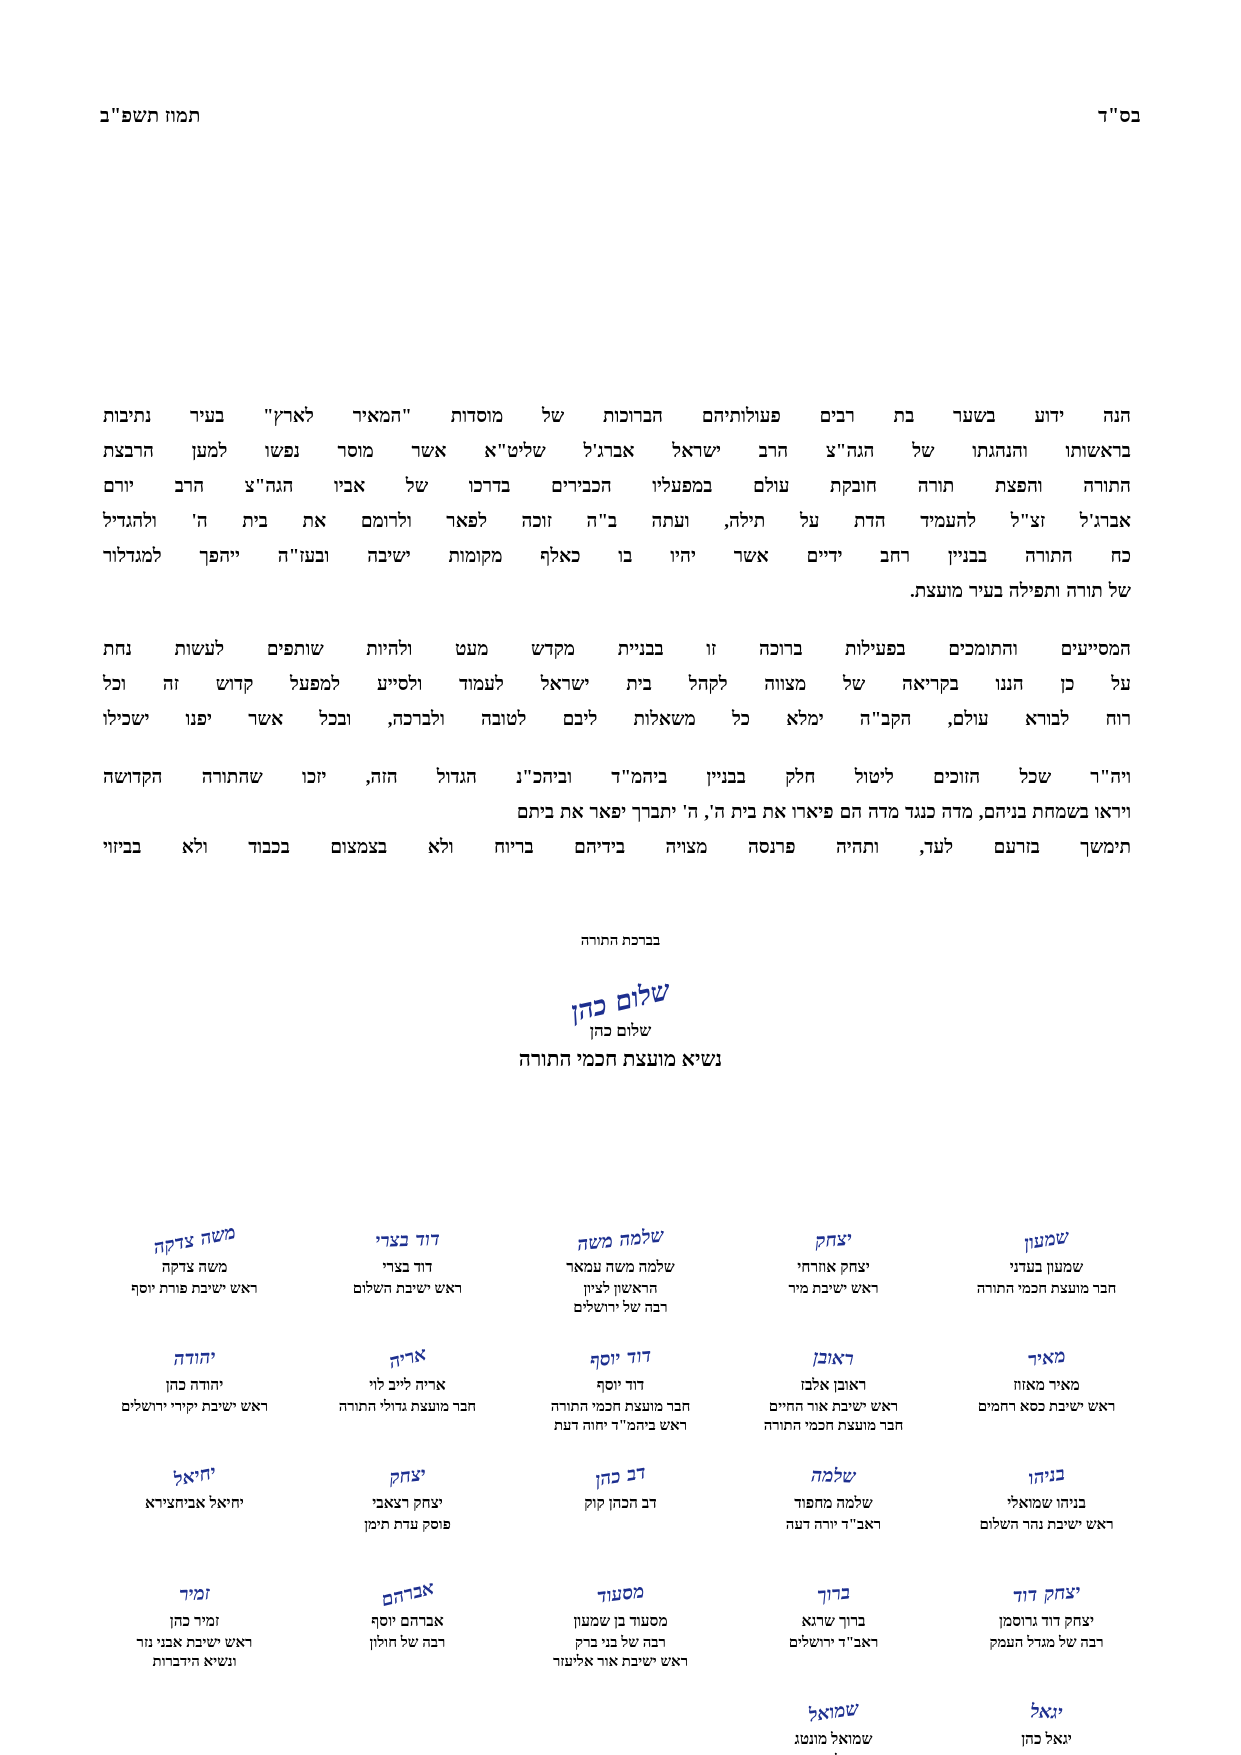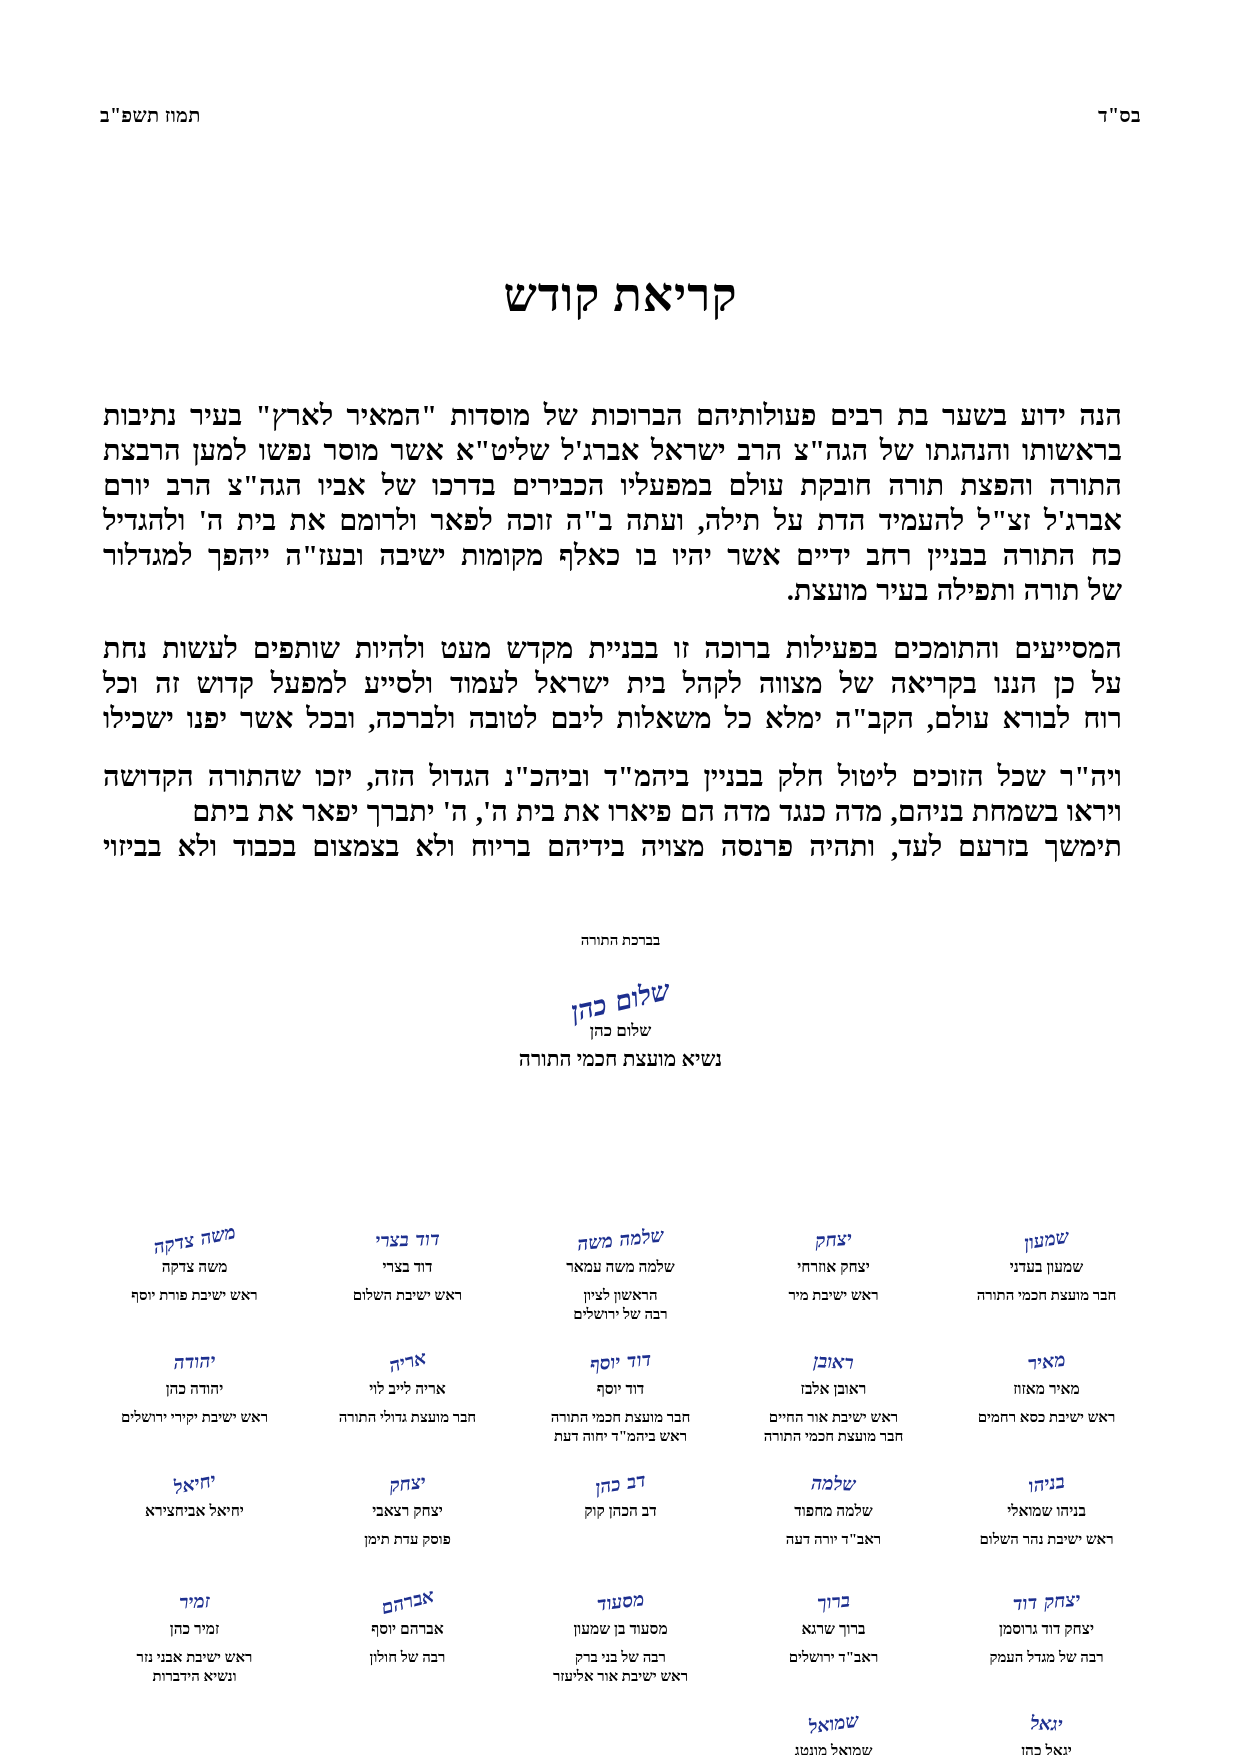--- a/index.html
+++ b/index.html
@@ -53,26 +53,26 @@
   }
 
   
   .body-wrap {
     position: absolute;
     top: 398px;
     right: 103px;
     width: 1035px;
   }
   .para {
-    font-size: 29px;
+    font-size: 19px;
     font-weight: 700;
     line-height: 35px;
     text-align: justify;
     text-align-last: justify;
-    margin: 0 16px 23px 0;
+    margin: 0 7px 23px 0;
     word-spacing: 1px;
   }
   .para .pline {
     display: block;
     text-align: justify;
     text-align-last: justify;
   }
   .para .pline.tail {
     text-align-last: right;
   }
@@ -145,21 +145,21 @@
   .sig-cell .name {
     font-size: 15.5px;
     font-weight: 700;
     line-height: 19px;
     margin-top: 1px;
   }
   .sig-cell .role {
     font-size: 15px;
     font-weight: 700;
     line-height: 19px;
-    margin-top: 10px;
+    margin-top: 3px;
     white-space: pre-line;
   }
   
   .sl1  { transform: rotate(-9deg); }
   .sl2  { transform: rotate(-4deg); }
   .sl3  { transform: rotate(-6deg); }
   .sl4  { transform: rotate(-2deg); }
   .sl5  { transform: rotate(-11deg); }
   .sl6  { transform: rotate(-7deg); }
   .sl7  { transform: rotate(3deg); }
@@ -172,21 +172,20 @@
 </head>
 <body>
 
 <div class="page">
 
   <div class="header-row">
     <span class="bsd">בס"ד</span>
     <span class="date">תמוז תשפ"ב</span>
   </div>
 
-  <div class="doc-title">קריאת קודש</div>
 
   <div class="body-wrap">
 
     <div class="para">
       <span class="pline">הנה ידוע בשער בת רבים פעולותיהם הברוכות של מוסדות "המאיר לארץ" בעיר נתיבות</span>
       <span class="pline">בראשותו והנהגתו של הגה"צ הרב ישראל אברג'ל שליט"א אשר מוסר נפשו למען הרבצת</span>
       <span class="pline">התורה והפצת תורה חובקת עולם במפעליו הכבירים בדרכו של אביו הגה"צ הרב יורם</span>
       <span class="pline">אברג'ל זצ"ל להעמיד הדת על תילה, ועתה ב"ה זוכה לפאר ולרומם את בית ה' ולהגדיל</span>
       <span class="pline">כח התורה בבניין רחב ידיים אשר יהיו בו כאלף מקומות ישיבה ובעז"ה ייהפך למגדלור</span>
       <span class="pline tail">של תורה ותפילה בעיר מועצת.</span>

